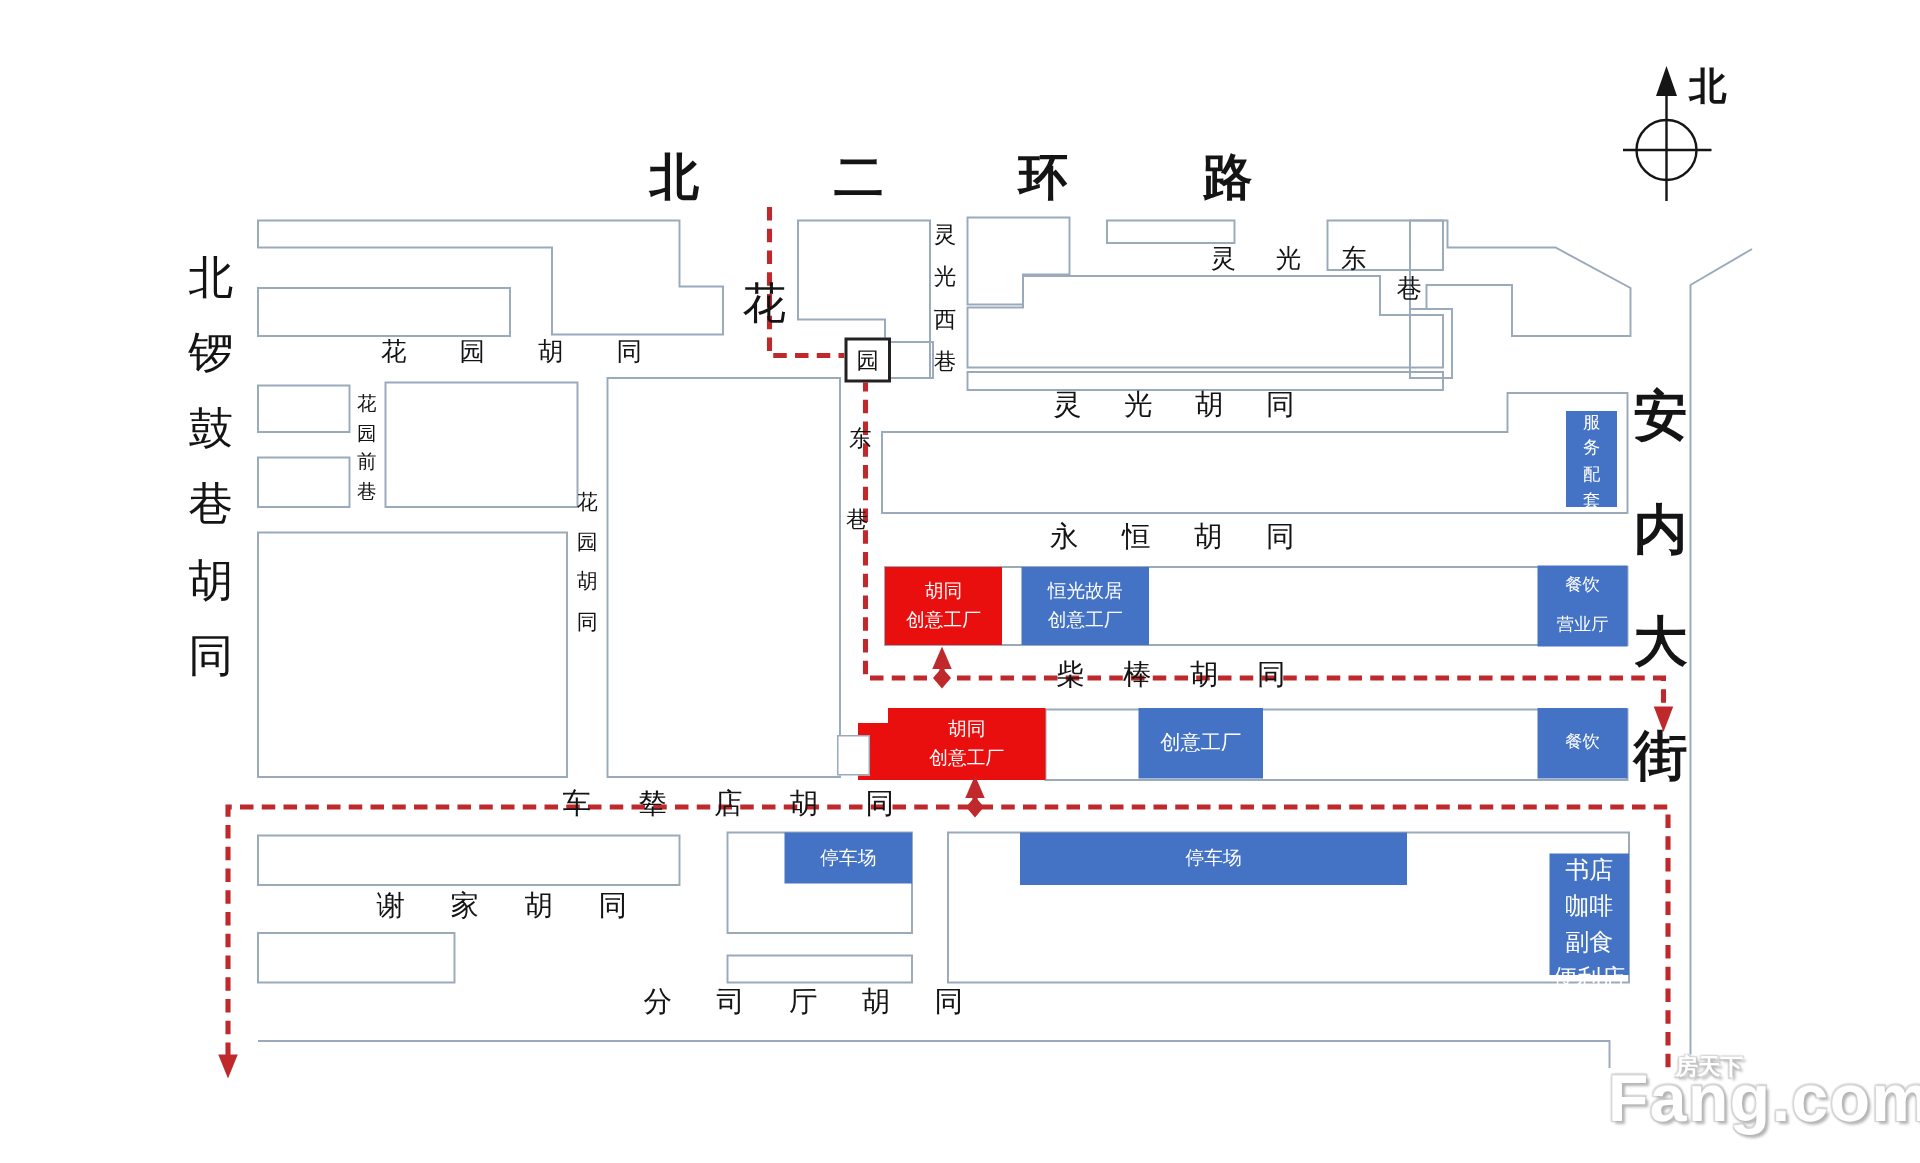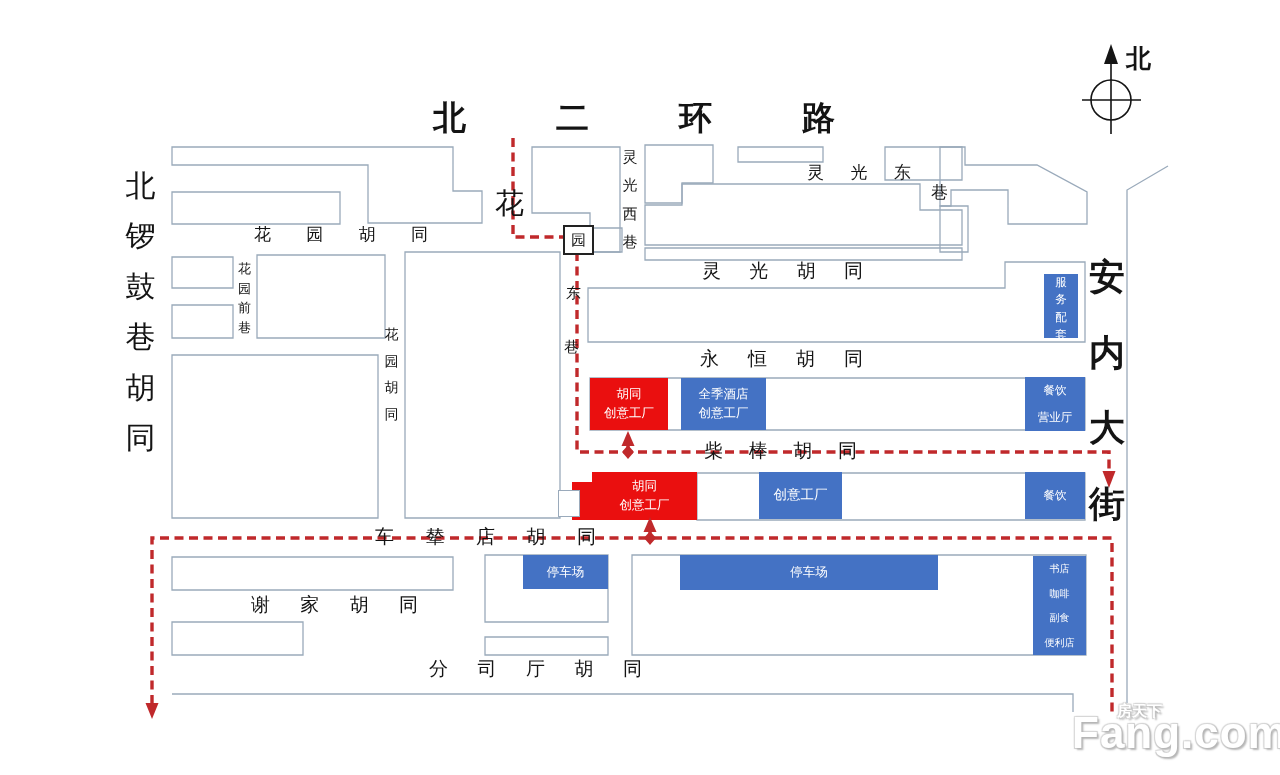--- a/index.html
+++ b/index.html
@@ -59,21 +59,21 @@
     <path class="bld" d="M485,637 H608 V655 H485 Z"></path>
     <path class="bld" d="M632,555 H1086 V655 H632 Z"></path>
     <path class="bld" d="M592,228 H622 V252 H592 Z"></path>
   </svg>
 
   <div class="blk red" style="left:590px;top:378px;width:78px;height:52px;font-size:12.5px">
       <div>胡同</div>
       <div>创意工厂</div>
     </div>
   <div class="blk blue" style="left:681px;top:378px;width:85px;height:52px;font-size:12.5px">
-      <div>全季酒店</div>
+      <div>恒光故居</div>
       <div>创意工厂</div>
     </div>
   <div class="blk blue around" style="left:1025px;top:377px;width:60px;height:54px;font-size:11.5px">
       <div>餐饮</div>
       <div>营业厅</div>
     </div>
   <div class="blk blue around" style="left:1044px;top:274px;width:34px;height:64px;font-size:11.5px">
       <span>服</span>
       <span>务</span>
       <span>配</span>
@@ -89,21 +89,21 @@
     </div>
   <div class="blk blue" style="left:1025px;top:472px;width:60px;height:47px;font-size:11.5px">
       <span>餐饮</span>
     </div>
   <div class="blk blue" style="left:523px;top:555px;width:85px;height:34px;font-size:12.5px">
       <span>停车场</span>
     </div>
   <div class="blk blue" style="left:680px;top:555px;width:258px;height:35px;font-size:12.5px">
       <span>停车场</span>
     </div>
-  <div class="blk blue around" style="left:1033px;top:556px;width:53px;height:99px;font-size:10px">
+  <div class="blk blue around" style="left:1033px;top:569px;width:53px;height:81px;font-size:16px">
       <div>书店</div>
       <div>咖啡</div>
       <div>副食</div>
       <div>便利店</div>
     </div>
 
   <div class="whitebox" style="left:558px;top:490px;width:20px;height:25px"></div>
 
   <svg class="layer route-layer" viewBox="0 0 1280 775">
     <path class="route" d="M513,138 V237 H563"></path>

